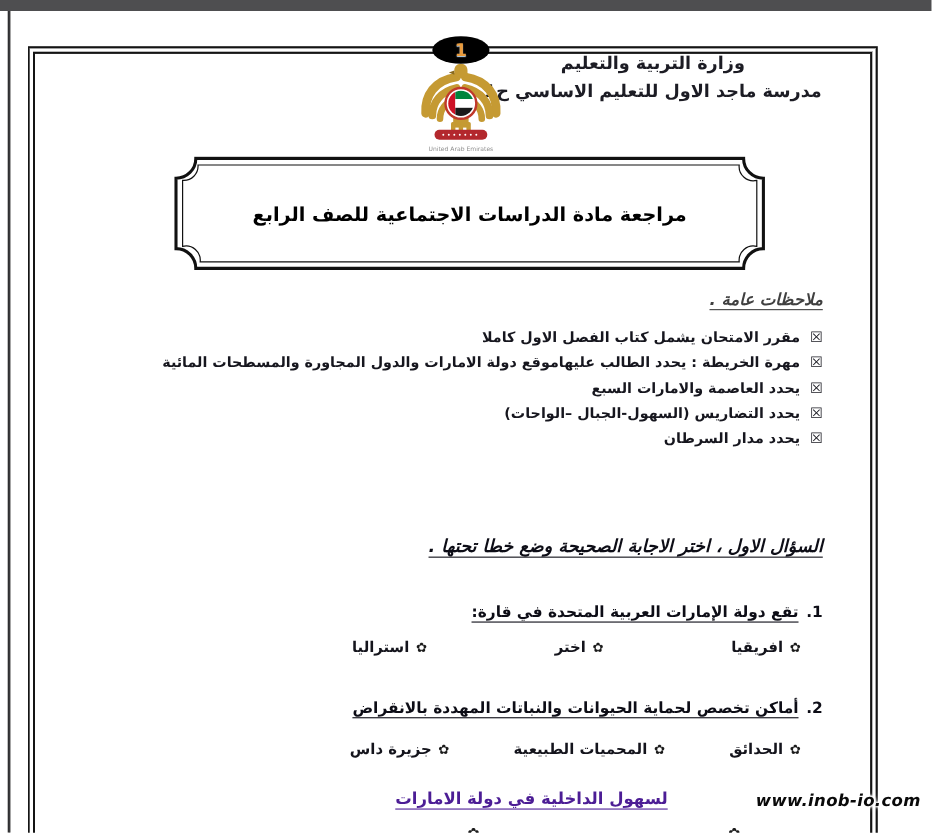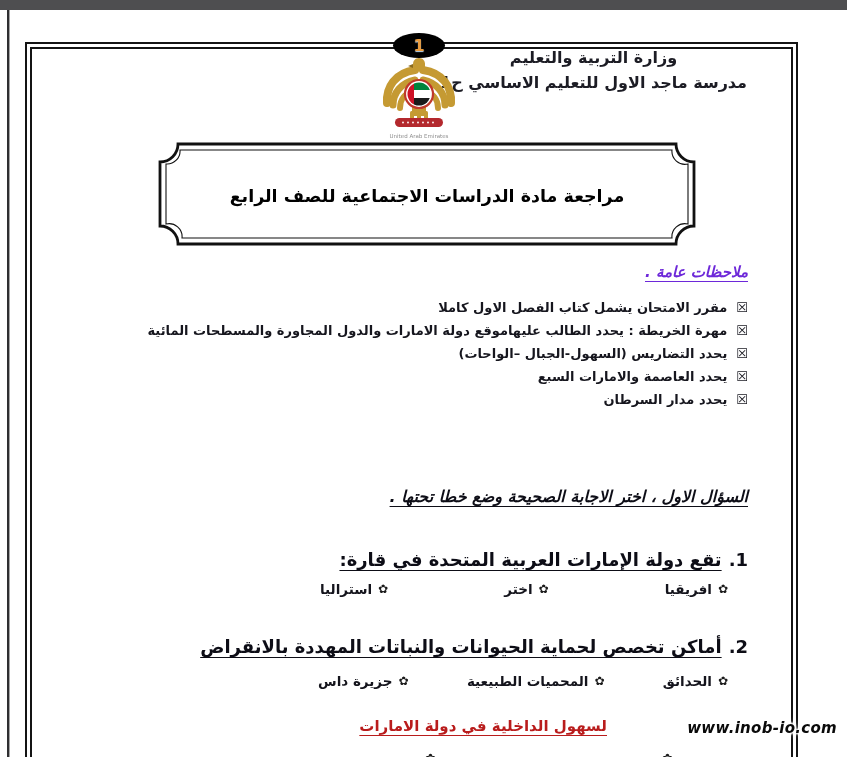--- a/index.html
+++ b/index.html
@@ -25,39 +25,39 @@
   
   .header-text{right:100px;top:45px;text-align:center;direction:rtl;
     font-size:16px;font-weight:bold;line-height:25px;color:#1c1c24;white-space:nowrap;}
   
   .title-plaque{left:158px;top:142px;width:538px;height:104px;}
   .title-plaque svg{position:absolute;left:0;top:0;}
   .title-text{position:absolute;left:0;top:0;width:100%;height:100%;direction:rtl;text-align:center;
     padding-top:16px;box-sizing:border-box;font-size:17.5px;font-weight:bold;line-height:36px;color:#000;margin-top:20px;}
   
   .notes-heading{right:99px;top:263px;direction:rtl;font-size:15px;font-weight:bold;font-style:italic;
-    text-decoration:underline;text-underline-offset:4px;color:#6d28d9;white-space:nowrap;}
+    text-decoration:underline;text-underline-offset:4px;color:#404040;white-space:nowrap;}
   .notes-list{right:99px;top:296px;direction:rtl;text-align:right;font-size:13px;font-weight:bold;
     line-height:23px;color:#16161e;white-space:nowrap;}
   .note-item .cb{margin-inline-end:9px;font-size:13px;}
   
   .qsection-heading{right:99px;top:487px;direction:rtl;font-size:16px;font-weight:bold;font-style:italic;
     text-decoration:underline;text-underline-offset:4px;color:#0d0d16;white-space:nowrap;text-align:right;}
-  .q-title{right:99px;direction:rtl;font-size:18px;font-weight:bold;color:#0d0d16;white-space:nowrap;}
+  .q-title{right:99px;direction:rtl;font-size:14px;font-weight:bold;color:#0d0d16;white-space:nowrap;}
   .q-title .q-num{margin-inline-end:7px;}
   .q-title .q-text{text-decoration:underline;text-underline-offset:4px;}
   .q1-title{top:549px;}
   .q2-title{top:636px;}
   .options-row{display:flex;justify-content:space-between;direction:rtl;font-size:13.5px;font-weight:bold;color:#14141c;}
   .q1-options{left:320px;top:581px;width:408px;}
   .q2-options{left:318px;top:673px;width:410px;}
   .option{display:flex;align-items:center;gap:6px;direction:rtl;white-space:nowrap;}
   .flower{font-size:12px;color:#1b1b1b;}
   
-  .q3-fragment{right:240px;top:717px;direction:rtl;font-size:15px;font-weight:bold;color:#b91c1c;
+  .q3-fragment{right:240px;top:717px;direction:rtl;font-size:15px;font-weight:bold;color:#4c1d95;
     text-decoration:underline;text-underline-offset:4px;white-space:nowrap;}
   .q3-bullet{top:751px;font-size:13px;color:#1b1b1b;}
   .q3-bullet.b1{left:425px;}
   .q3-bullet.b2{left:662px;}
   
   .watermark{right:10px;top:719px;z-index:10;direction:ltr;
     font-size:15px;font-weight:bold;font-style:italic;color:#0a0a0a;letter-spacing:.3px;
     text-shadow:0 0 3px #fff,0 0 3px #fff,1px 1px 2px #fff,-1px -1px 2px #fff,1px -1px 2px #fff,-1px 1px 2px #fff,0 0 7px #fff;}
 </style>
 </head>
@@ -131,24 +131,24 @@
 <div class="abs notes-heading">ملاحظات عامة .</div>
 
 <div class="abs notes-list">
   <div class="note-item">
     <span class="cb">☒</span><span>مقرر الامتحان يشمل كتاب الفصل الاول كاملا</span>
   </div>
   <div class="note-item">
     <span class="cb">☒</span><span>مهرة الخريطة : يحدد الطالب عليهاموقع دولة الامارات والدول المجاورة والمسطحات المائية</span>
   </div>
   <div class="note-item">
-    <span class="cb">☒</span><span>يحدد التضاريس (السهول-الجبال –الواحات)</span>
+    <span class="cb">☒</span><span>يحدد العاصمة والامارات السبع</span>
   </div>
   <div class="note-item">
-    <span class="cb">☒</span><span>يحدد العاصمة والامارات السبع</span>
+    <span class="cb">☒</span><span>يحدد التضاريس (السهول-الجبال –الواحات)</span>
   </div>
   <div class="note-item">
     <span class="cb">☒</span><span>يحدد مدار السرطان</span>
   </div>
 </div>
 
 <div class="abs qsection-heading">السؤال الاول ، اختر الاجابة الصحيحة وضع خطا تحتها .</div>
 
 <div class="abs q-title q1-title">
   <span class="q-num">1.</span><span class="q-text">تقع دولة الإمارات العربية المتحدة في قارة:</span>

